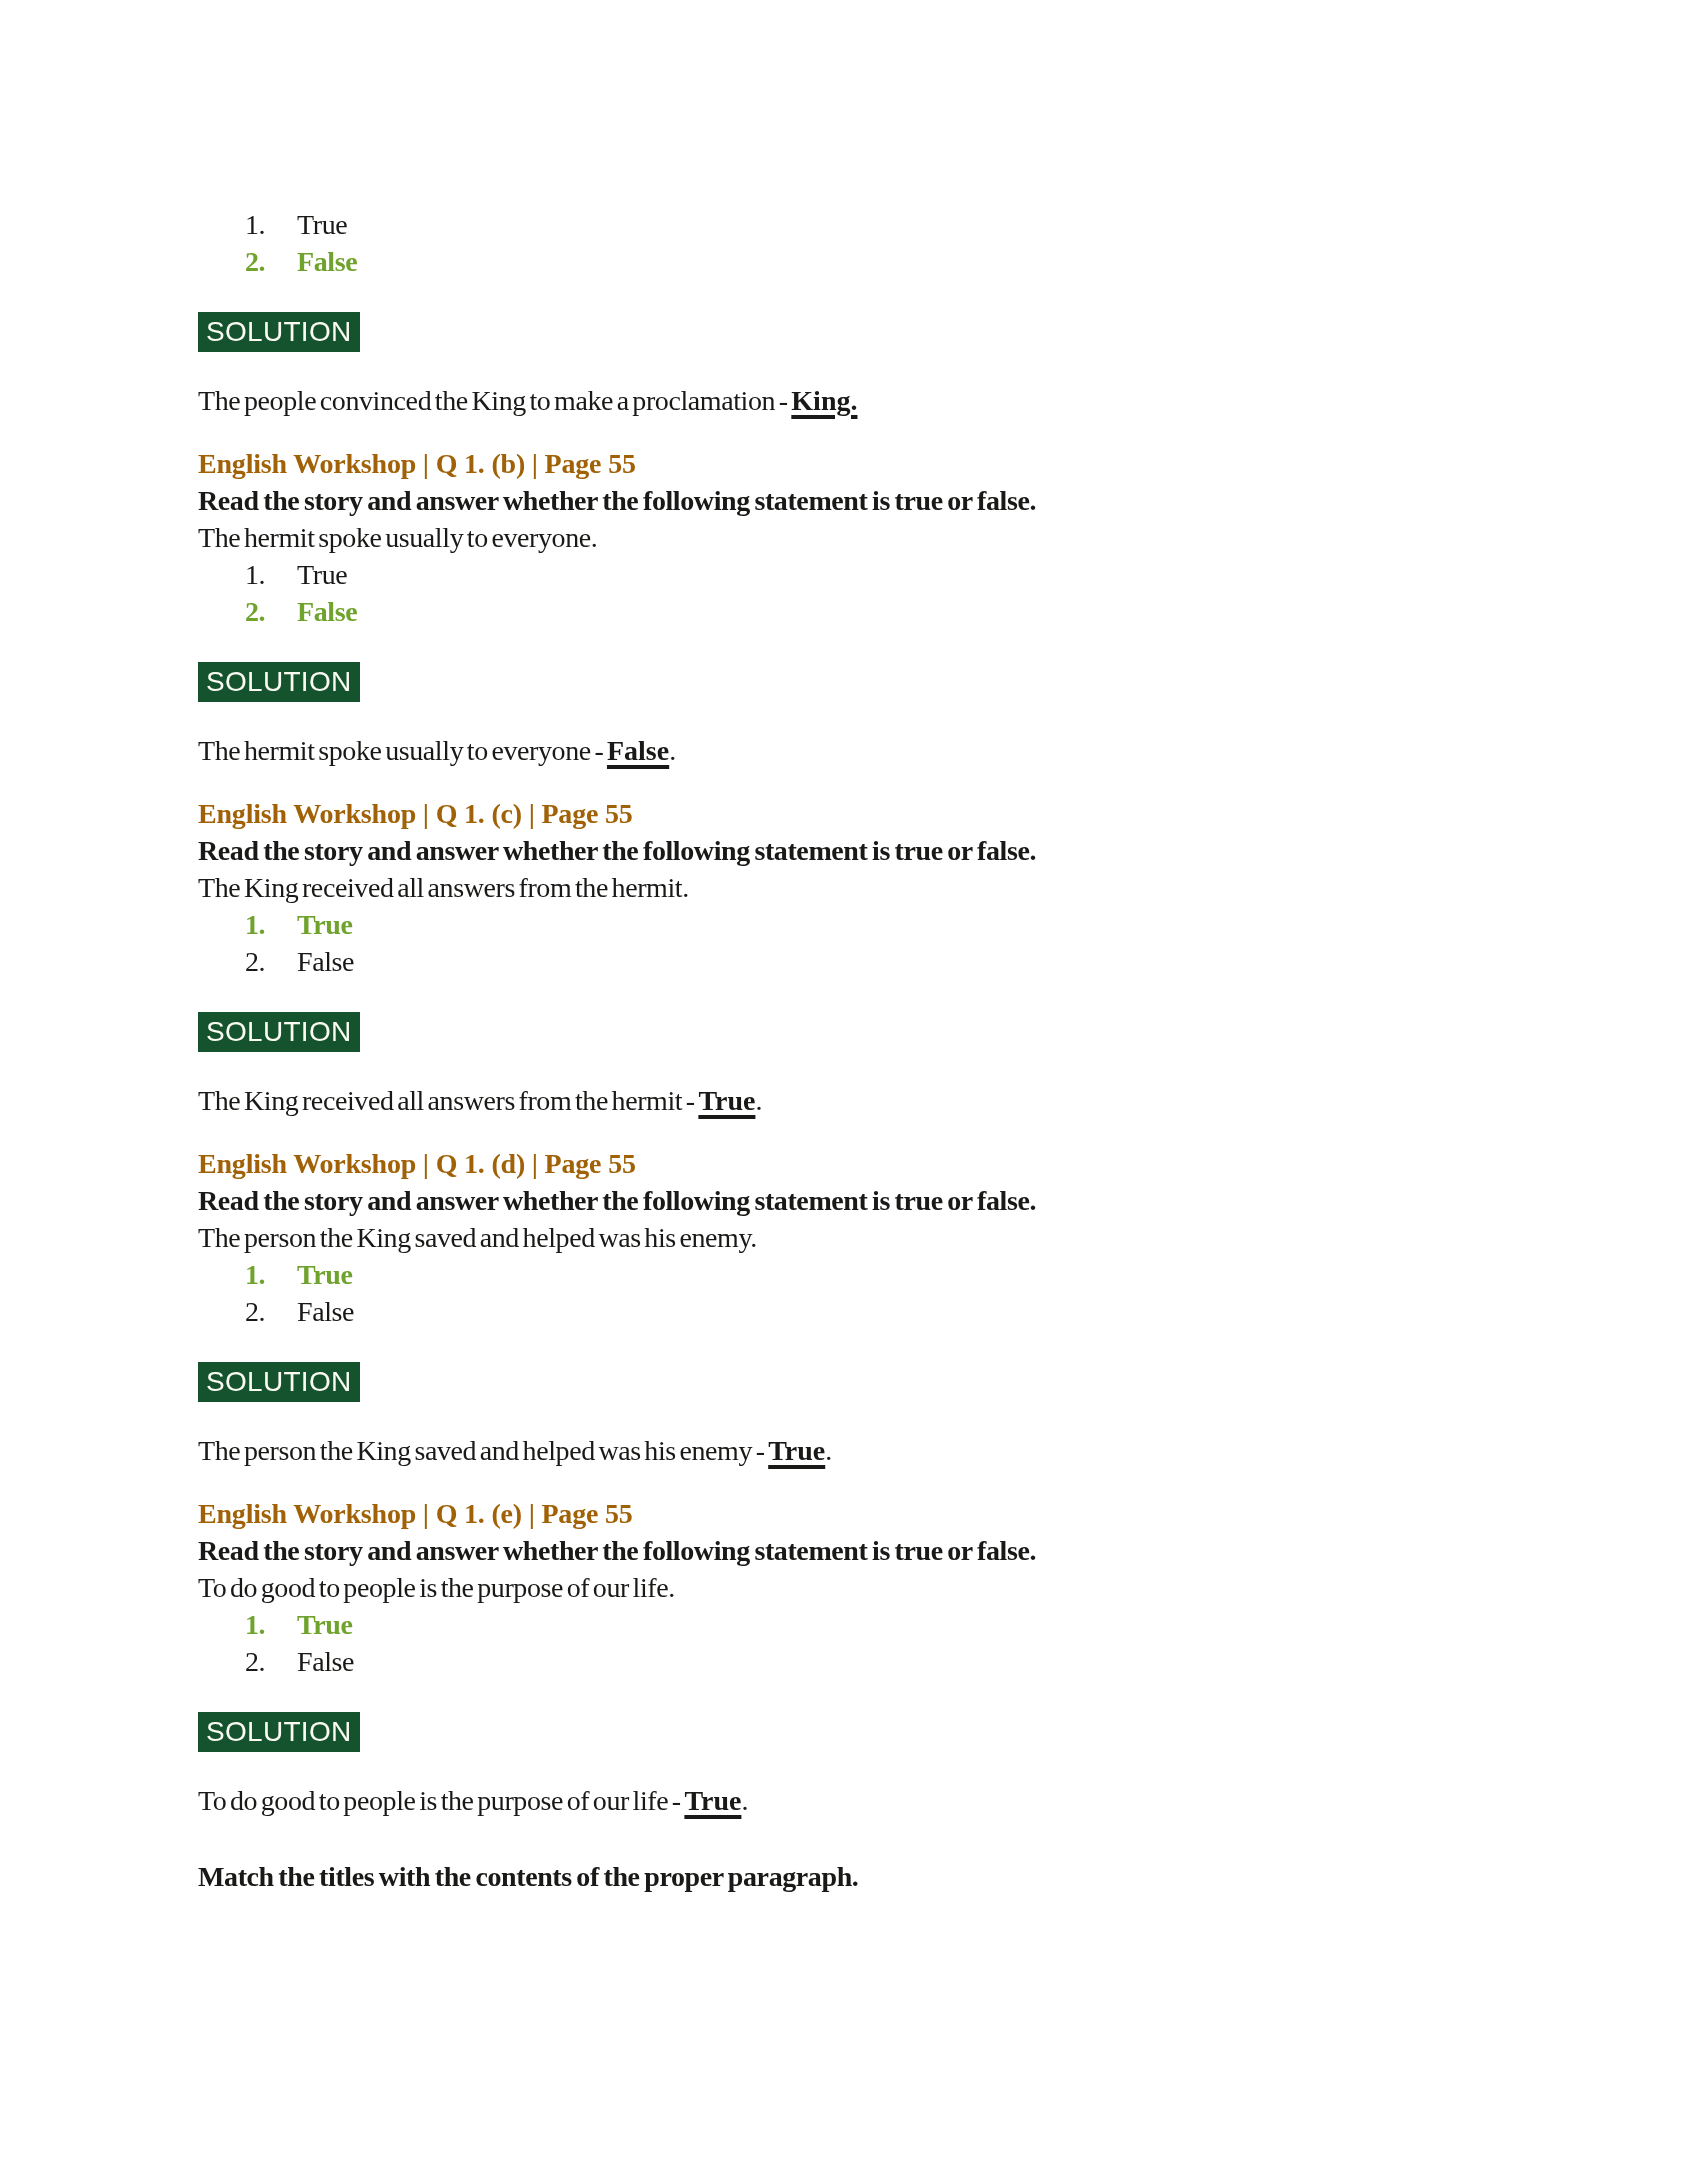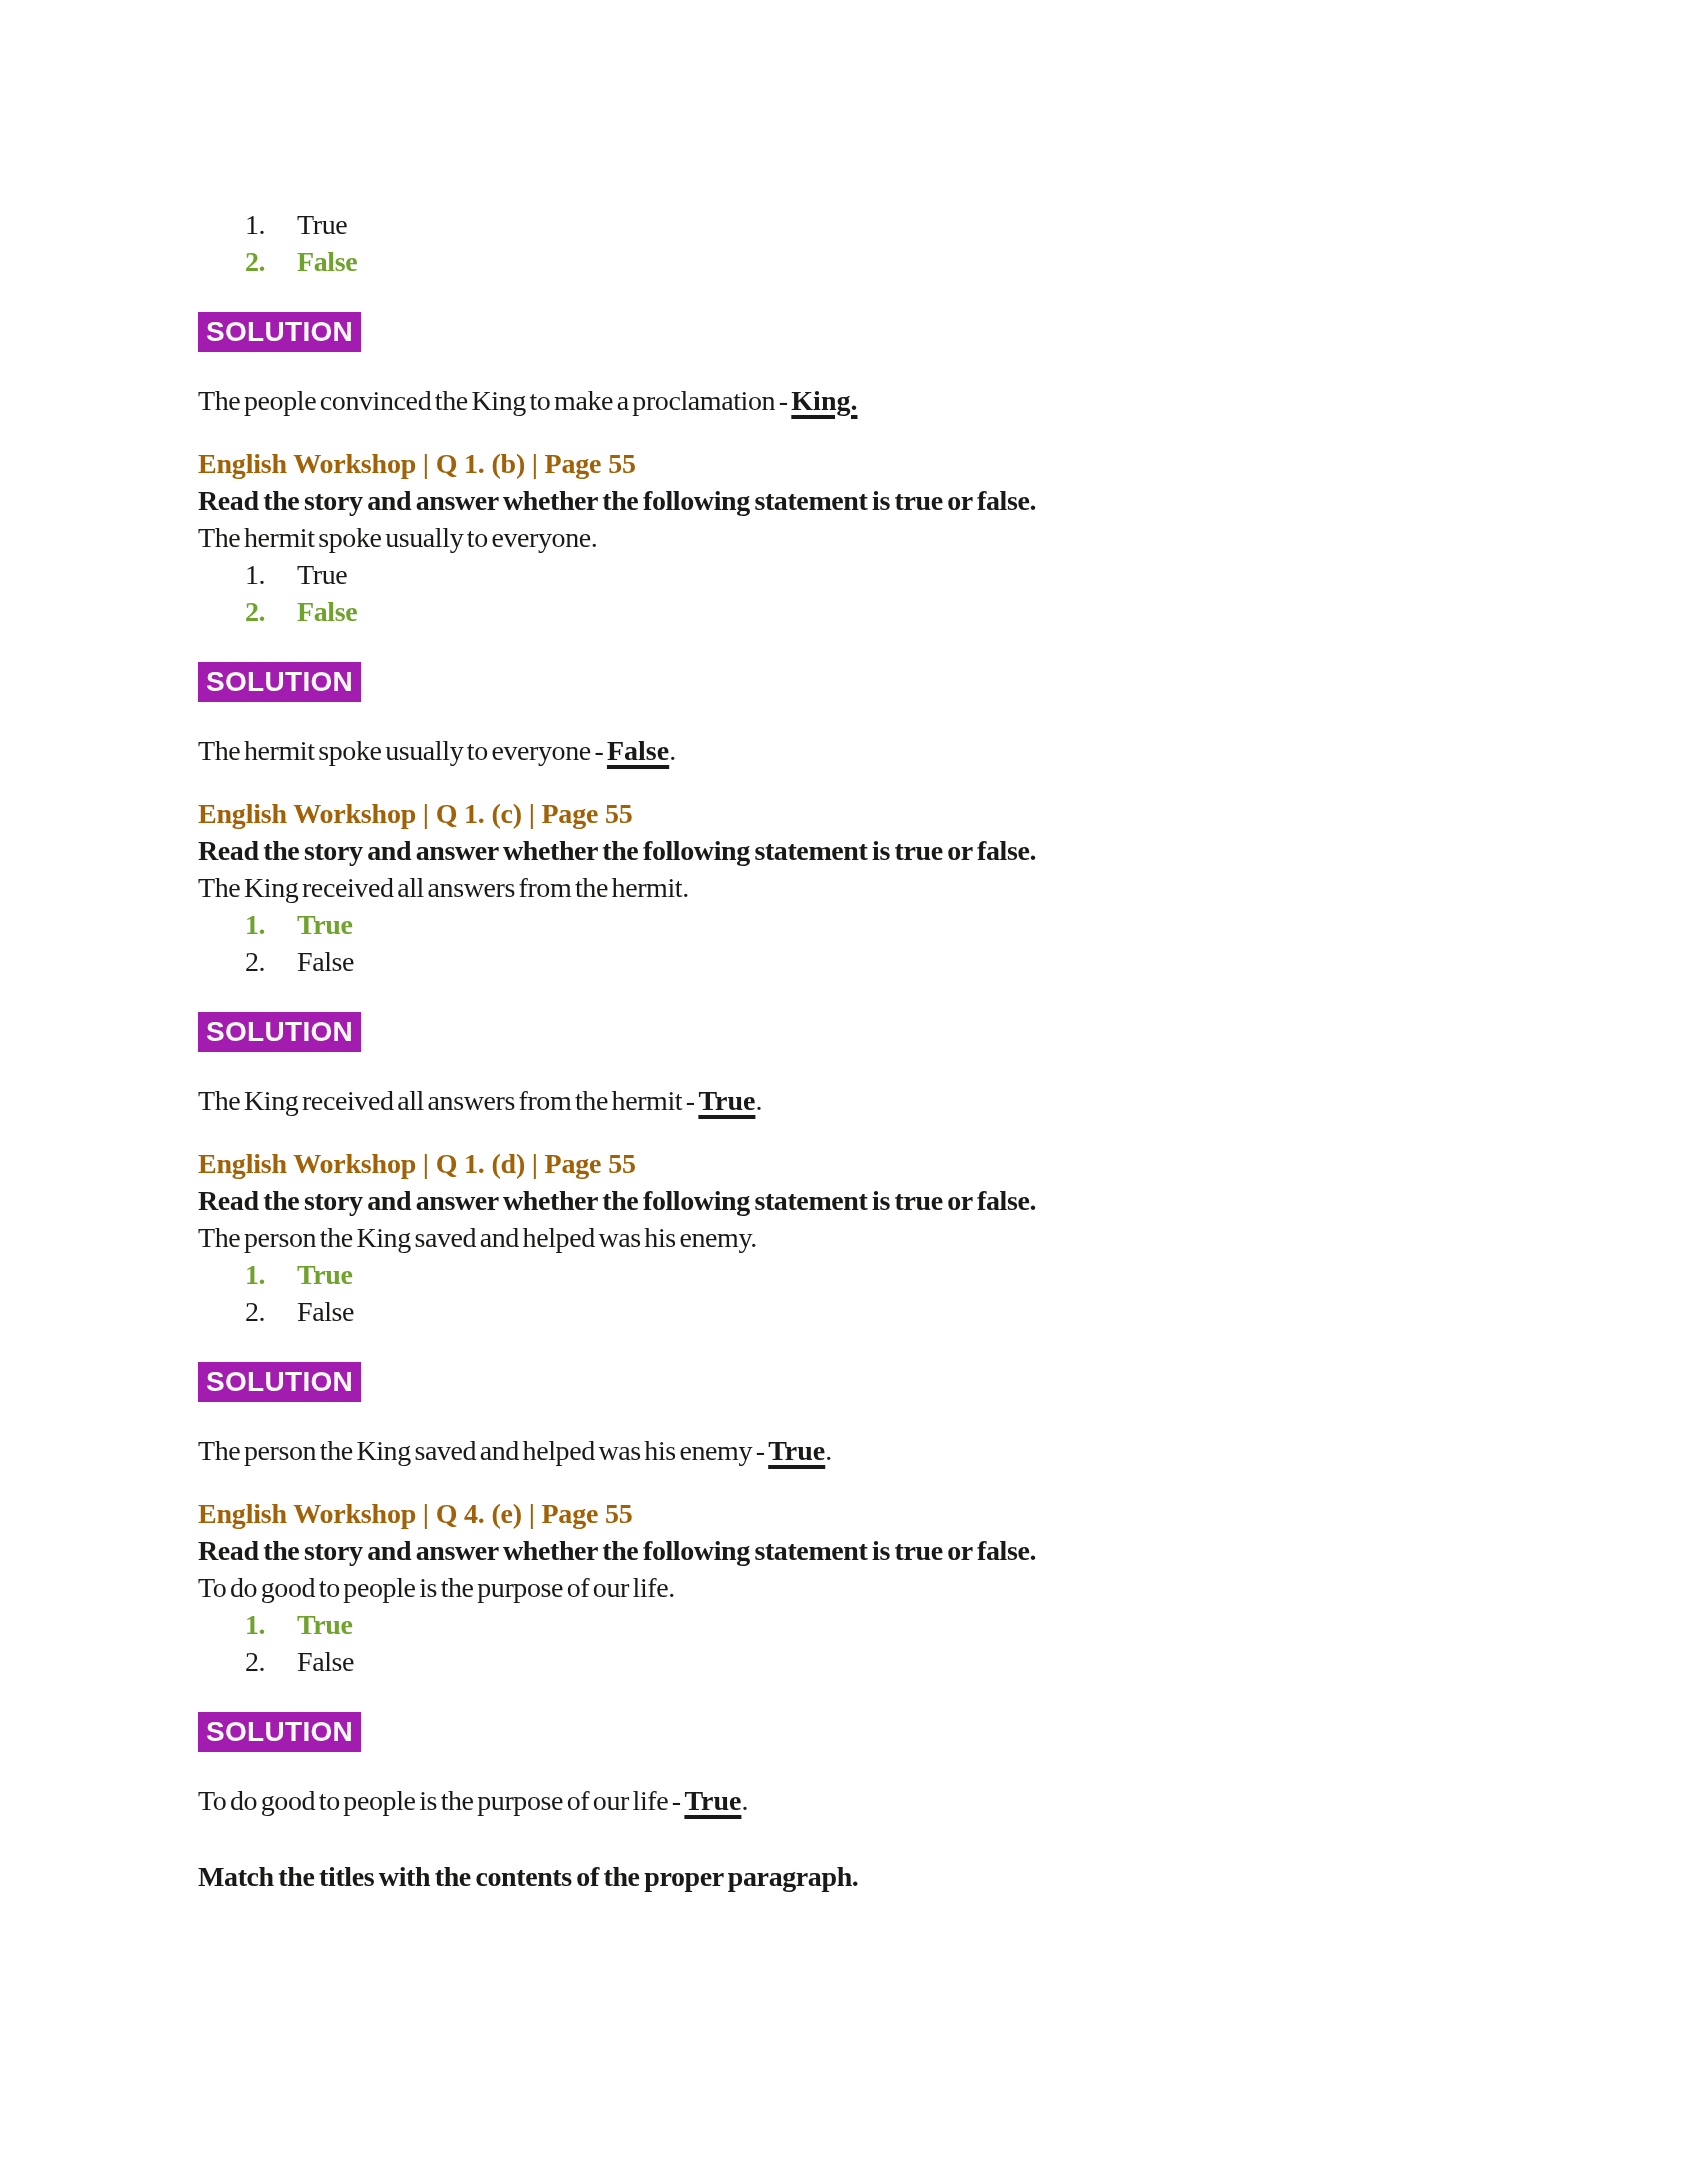--- a/index.html
+++ b/index.html
@@ -59,23 +59,23 @@
     word-spacing: -3px;
   }
   
   .sol-wrap {
     margin-top: 32px;
     margin-bottom: 30px;
     height: 40px;
   }
   .sol {
     display: inline-block;
-    background: #a21caf;
+    background: #14532d;
     color: #fbfbf3;
-    font-weight: bold;
+    font-weight: normal;
     font-size: 28px;
     line-height: 40px;
     padding: 0 8px;
     letter-spacing: 0.3px;
   }
   .answer-line {
     margin-bottom: 26px;
   }
   .ans {
     font-weight: bold;
@@ -156,21 +156,21 @@
         <span class="num">2.</span><span>False</span>
       </li>
     </ol>
     <div class="sol-wrap">
       <span class="sol">SOLUTION</span>
     </div>
     <p class="answer-line"><span>The person the King saved and helped was his enemy - </span><span class="ans">True</span><span>.</span></p>
   </section>
 
   <section>
-    <h3 class="heading">English Workshop | Q 4. (e) | Page 55</h3>
+    <h3 class="heading">English Workshop | Q 1. (e) | Page 55</h3>
     <p class="bold-line">Read the story and answer whether the following statement is true or false.</p>
     <p class="stmt">To do good to people is the purpose of our life.</p>
     <ol class="opts">
       <li class="selected">
         <span class="num">1.</span><span>True</span>
       </li>
       <li>
         <span class="num">2.</span><span>False</span>
       </li>
     </ol>

